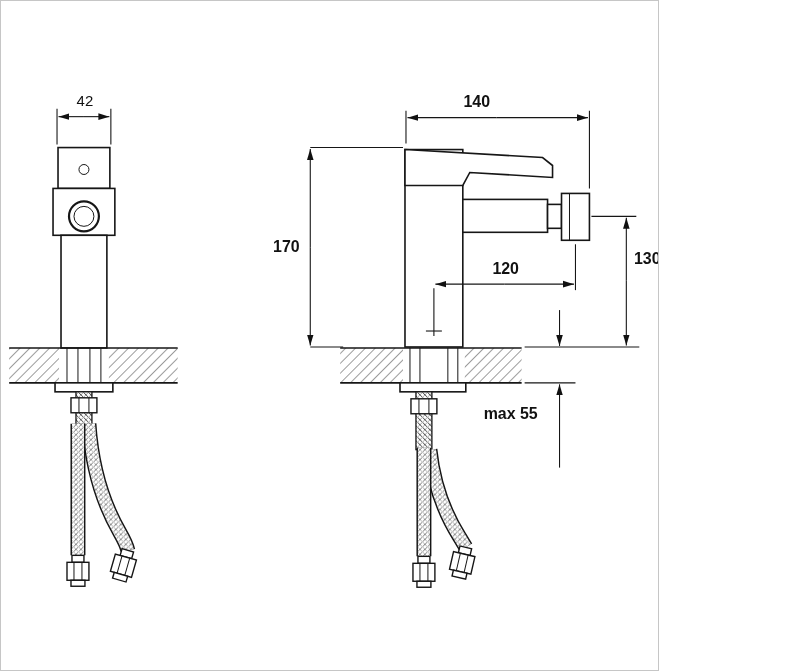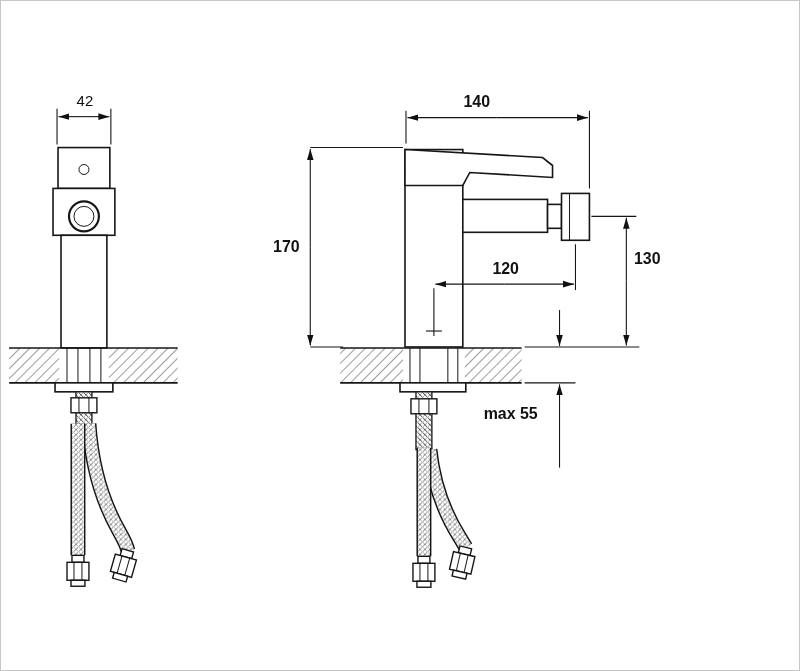--- a/index.html
+++ b/index.html
@@ -1,16 +1,16 @@
 <!DOCTYPE html>
 <html><head>
 <meta charset="utf-8">
 <style>
   html,body{margin:0;padding:0;background:#ffffff;}
-  .canvas{position:relative;width:800px;height:671px;box-sizing:border-box;border:1px solid #c6c6c6;background:#fff;overflow:hidden;}
+  .canvas{position:relative;width:659px;height:671px;box-sizing:border-box;border:1px solid #c6c6c6;background:#fff;overflow:hidden;}
   svg{display:block;}
   .obj{fill:#fff;stroke:#161616;stroke-width:1.6;}
   .obj2{fill:#fff;stroke:#161616;stroke-width:2.2;}
   .ln{stroke:#161616;stroke-width:1.6;fill:none;}
   .lnt{stroke:#161616;stroke-width:1;fill:none;}
   .dln{stroke:#161616;stroke-width:1.1;fill:none;}
   .dtx{font-family:"Liberation Sans","DejaVu Sans",sans-serif;font-weight:700;font-size:16px;fill:#111;text-anchor:middle;}
   .dtx-sm{font-family:"Liberation Sans","DejaVu Sans",sans-serif;font-weight:400;font-size:15px;fill:#111;text-anchor:middle;}
   .hoseO{stroke:#161616;stroke-width:15;fill:none;}
   .hoseW{stroke:#ffffff;stroke-width:12;fill:none;}

